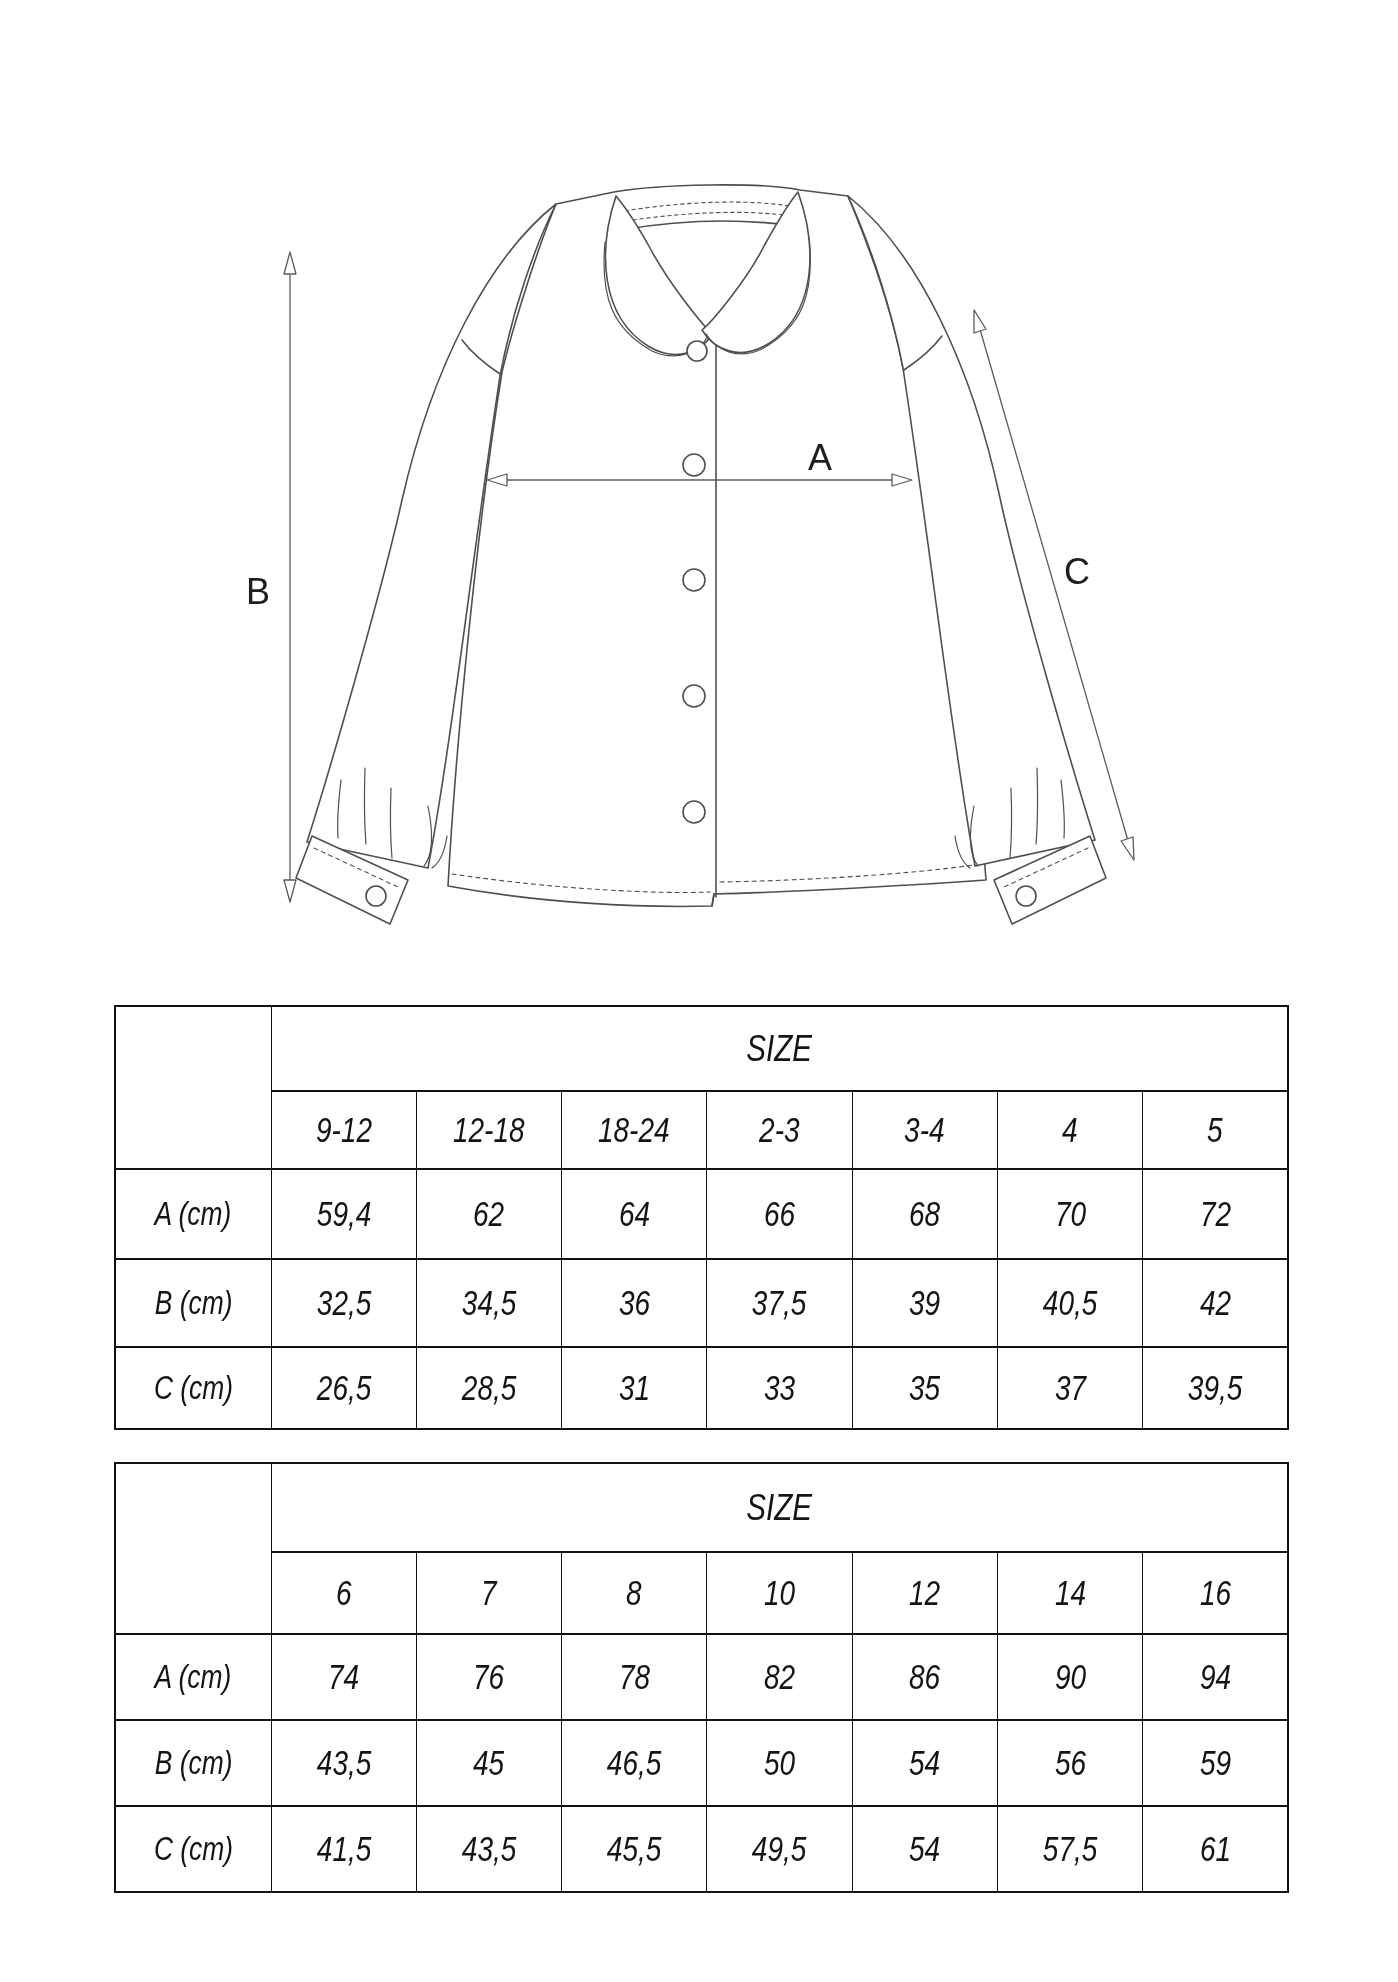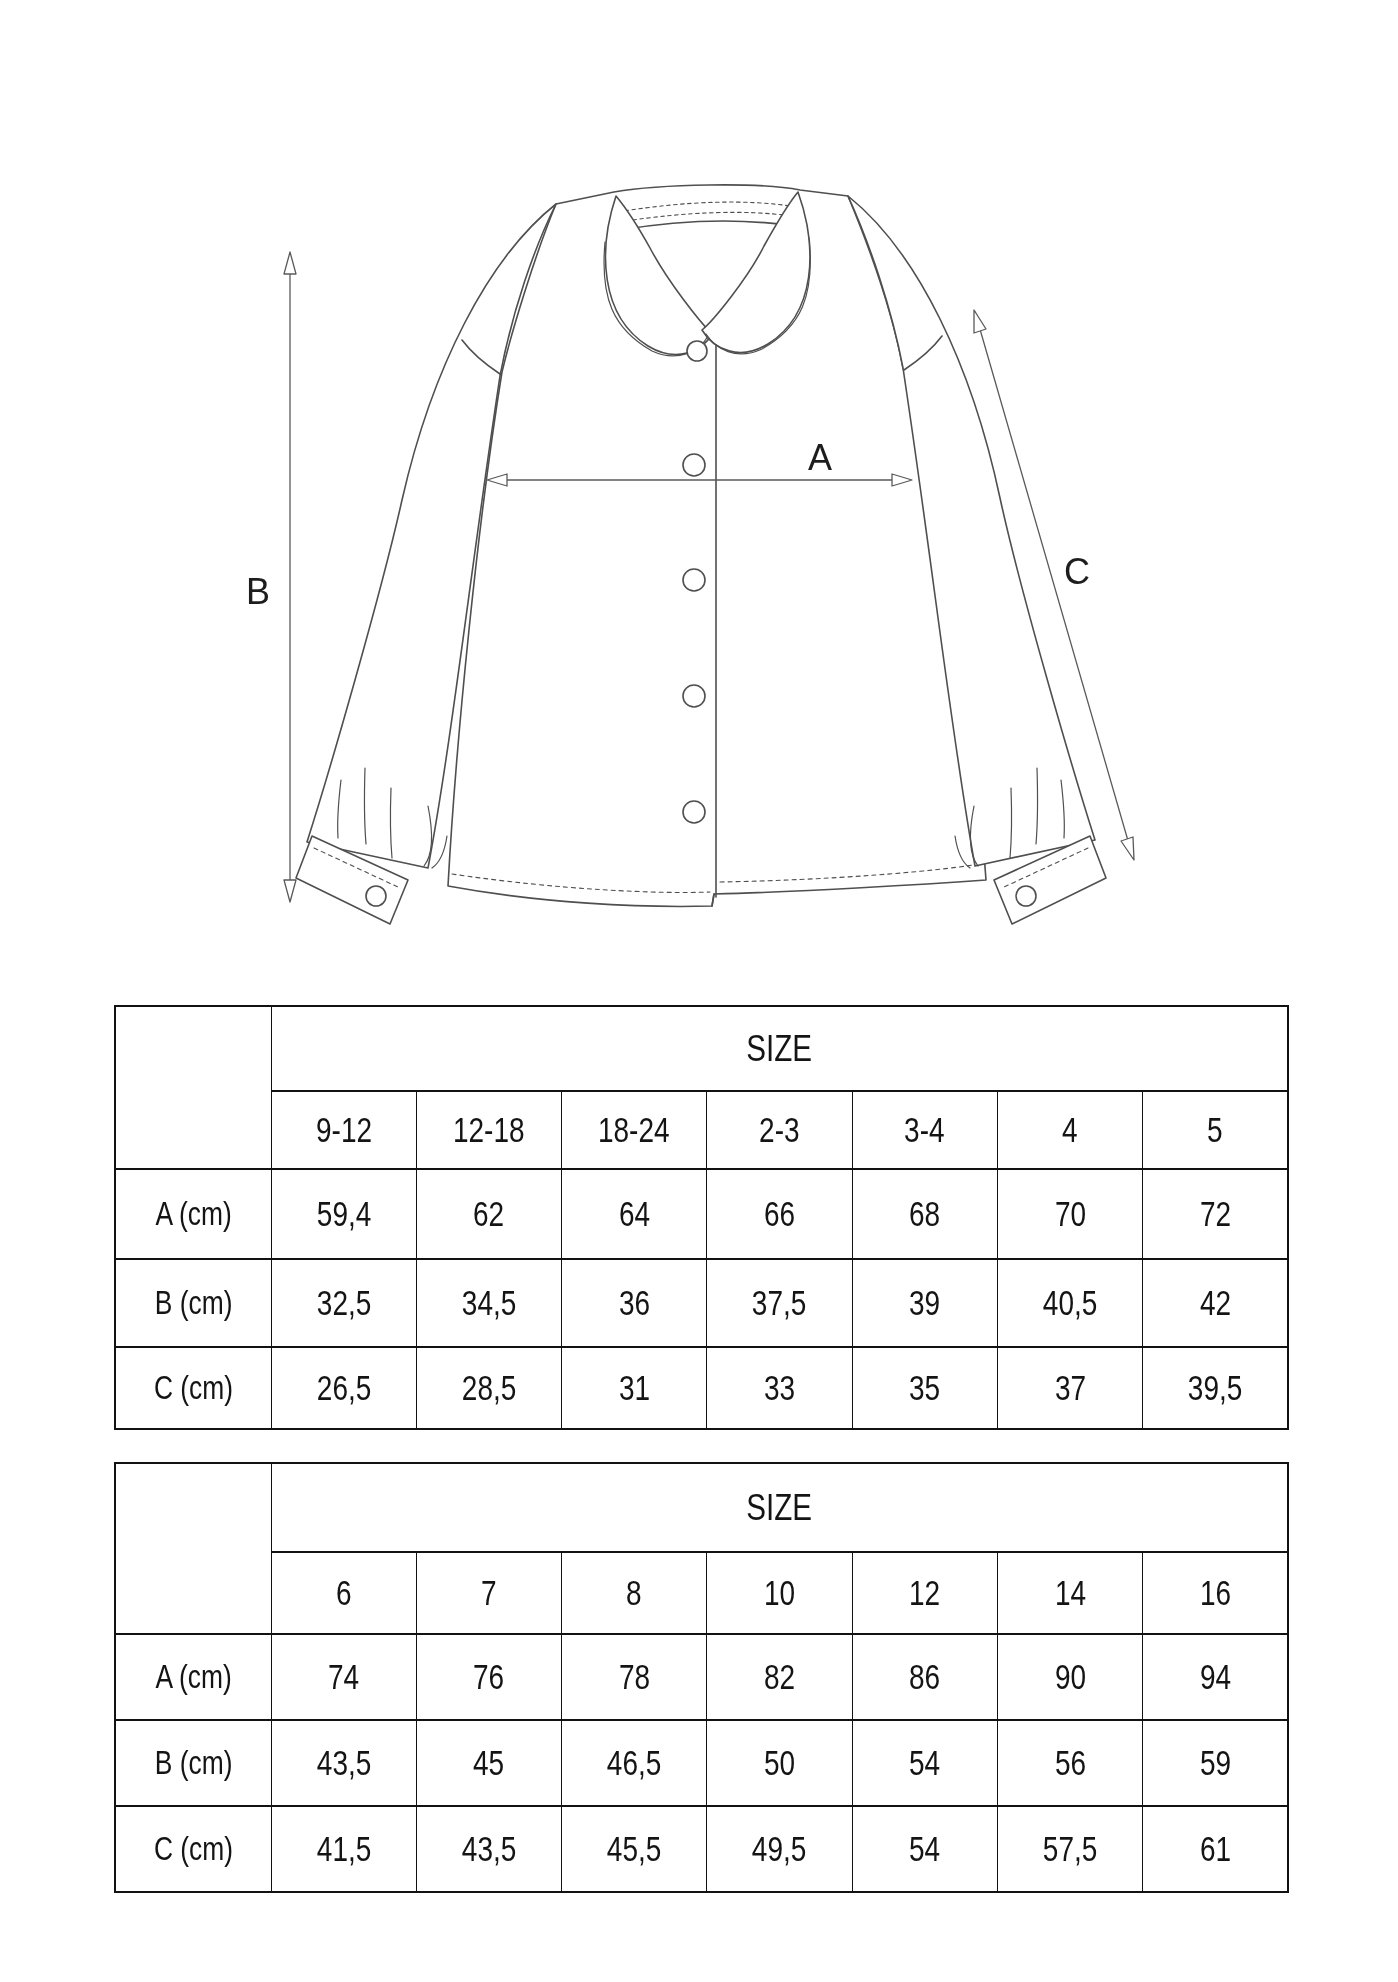--- a/index.html
+++ b/index.html
@@ -19,20 +19,21 @@
   .dim-label{
     font-family:"Liberation Sans", sans-serif;
     font-size:36px;
     fill:#1d1d1d;
   }
   .spec-table{
     position:absolute;
     border-collapse:collapse;
     table-layout:fixed;
     width:1173px;
+    font-style:italic;
   }
   .spec-table td{
     border:1.6px solid #121212;
     border-top-width:2.6px;
     border-bottom-width:2.6px;
     text-align:center;
     vertical-align:middle;
     padding:0;
     overflow:hidden;
   }

